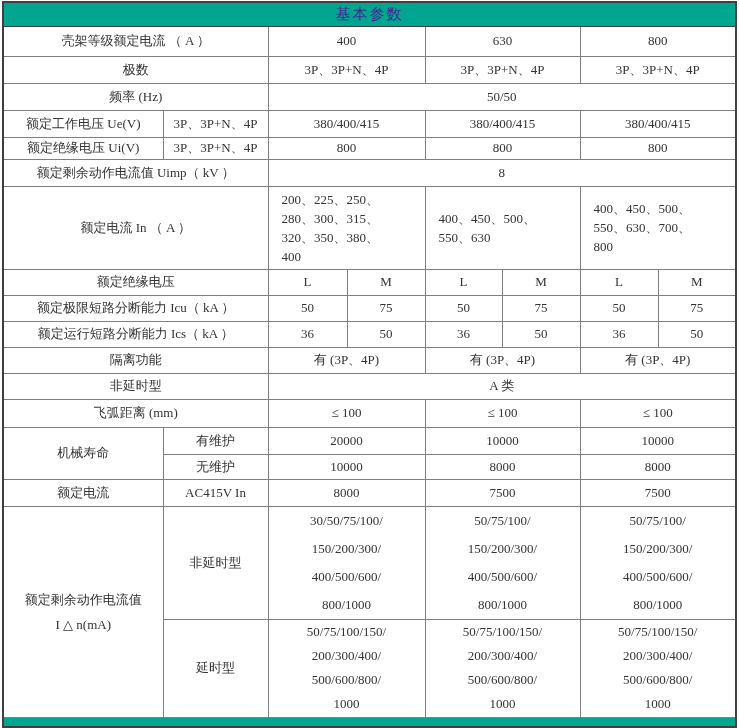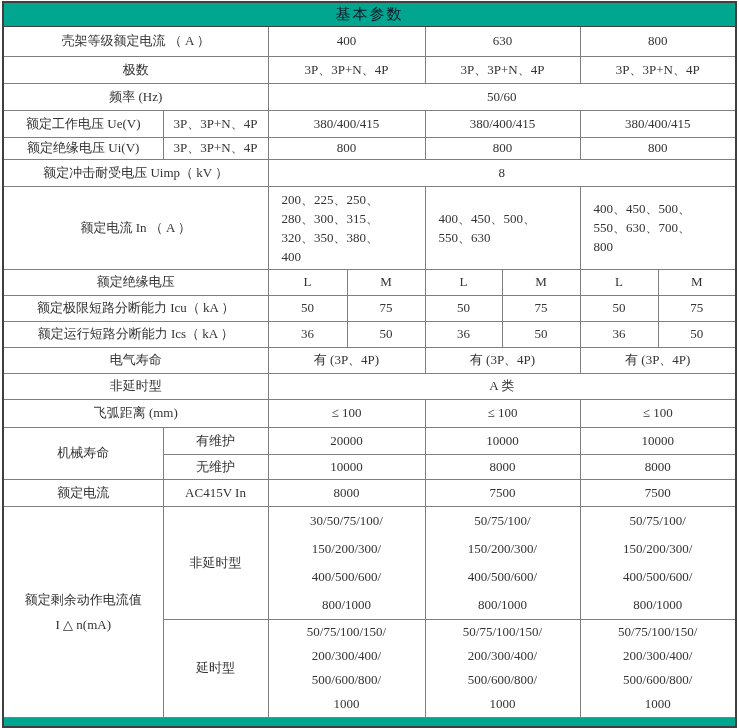--- a/index.html
+++ b/index.html
@@ -15,21 +15,21 @@
   td{
     border:1px solid #7f7f7f;
     text-align:center;vertical-align:middle;
     font-family:"Liberation Serif","DejaVu Serif",serif;
     font-size:13px;color:#333333;
     padding:0 3px;line-height:1.35;
     overflow:hidden;
   }
   tr.title-row td{
     background:var(--teal,#00a690);
-    color:#0f172a;font-size:15px;letter-spacing:2px;
+    color:#4c1d95;font-size:15px;letter-spacing:2px;
     border-color:#3f3f3f;
   }
   tr.bar-row td{
     background:var(--teal,#00a690);
     padding:0;height:8px;border-color:#3f3f3f;
   }
   td.pre{white-space:pre-line;text-align:center;}
   td.left{text-align:left;padding-left:13px;}
   td.lh-in{line-height:19px;}
   td.lh-wide{line-height:28px;}
@@ -66,41 +66,41 @@
 
   <tr style="height:27px">
     <td colspan="2">极数</td>
     <td colspan="2">3P、3P+N、4P</td>
     <td colspan="2">3P、3P+N、4P</td>
     <td colspan="2">3P、3P+N、4P</td>
   </tr>
 
   <tr style="height:27px">
     <td colspan="2">频率 (Hz)</td>
-    <td colspan="6">50/60</td>
+    <td colspan="6">50/50</td>
   </tr>
 
   <tr style="height:27px">
     <td>额定工作电压 Ue(V)</td>
     <td>3P、3P+N、4P</td>
     <td colspan="2">380/400/415</td>
     <td colspan="2">380/400/415</td>
     <td colspan="2">380/400/415</td>
   </tr>
 
   <tr style="height:22px">
     <td>额定绝缘电压 Ui(V)</td>
     <td>3P、3P+N、4P</td>
     <td colspan="2">800</td>
     <td colspan="2">800</td>
     <td colspan="2">800</td>
   </tr>
 
   <tr style="height:27px">
-    <td colspan="2">额定冲击耐受电压 Uimp（ kV ）</td>
+    <td colspan="2">额定剩余动作电流值 Uimp（ kV ）</td>
     <td colspan="6">8</td>
   </tr>
 
   <tr style="height:83px">
     <td colspan="2">额定电流 In （ A ）</td>
     <td colspan="2" class="pre left lh-in">200、225、250、
 280、300、315、
 320、350、380、
 400</td>
     <td colspan="2" class="pre left lh-in">400、450、500、
@@ -134,21 +134,21 @@
     <td colspan="2">额定运行短路分断能力 Ics（ kA ）</td>
     <td>36</td>
     <td>50</td>
     <td>36</td>
     <td>50</td>
     <td>36</td>
     <td>50</td>
   </tr>
 
   <tr style="height:26px">
-    <td colspan="2">电气寿命</td>
+    <td colspan="2">隔离功能</td>
     <td colspan="2">有 (3P、4P)</td>
     <td colspan="2">有 (3P、4P)</td>
     <td colspan="2">有 (3P、4P)</td>
   </tr>
 
   <tr style="height:26px">
     <td colspan="2">非延时型</td>
     <td colspan="6">A 类</td>
   </tr>
 

